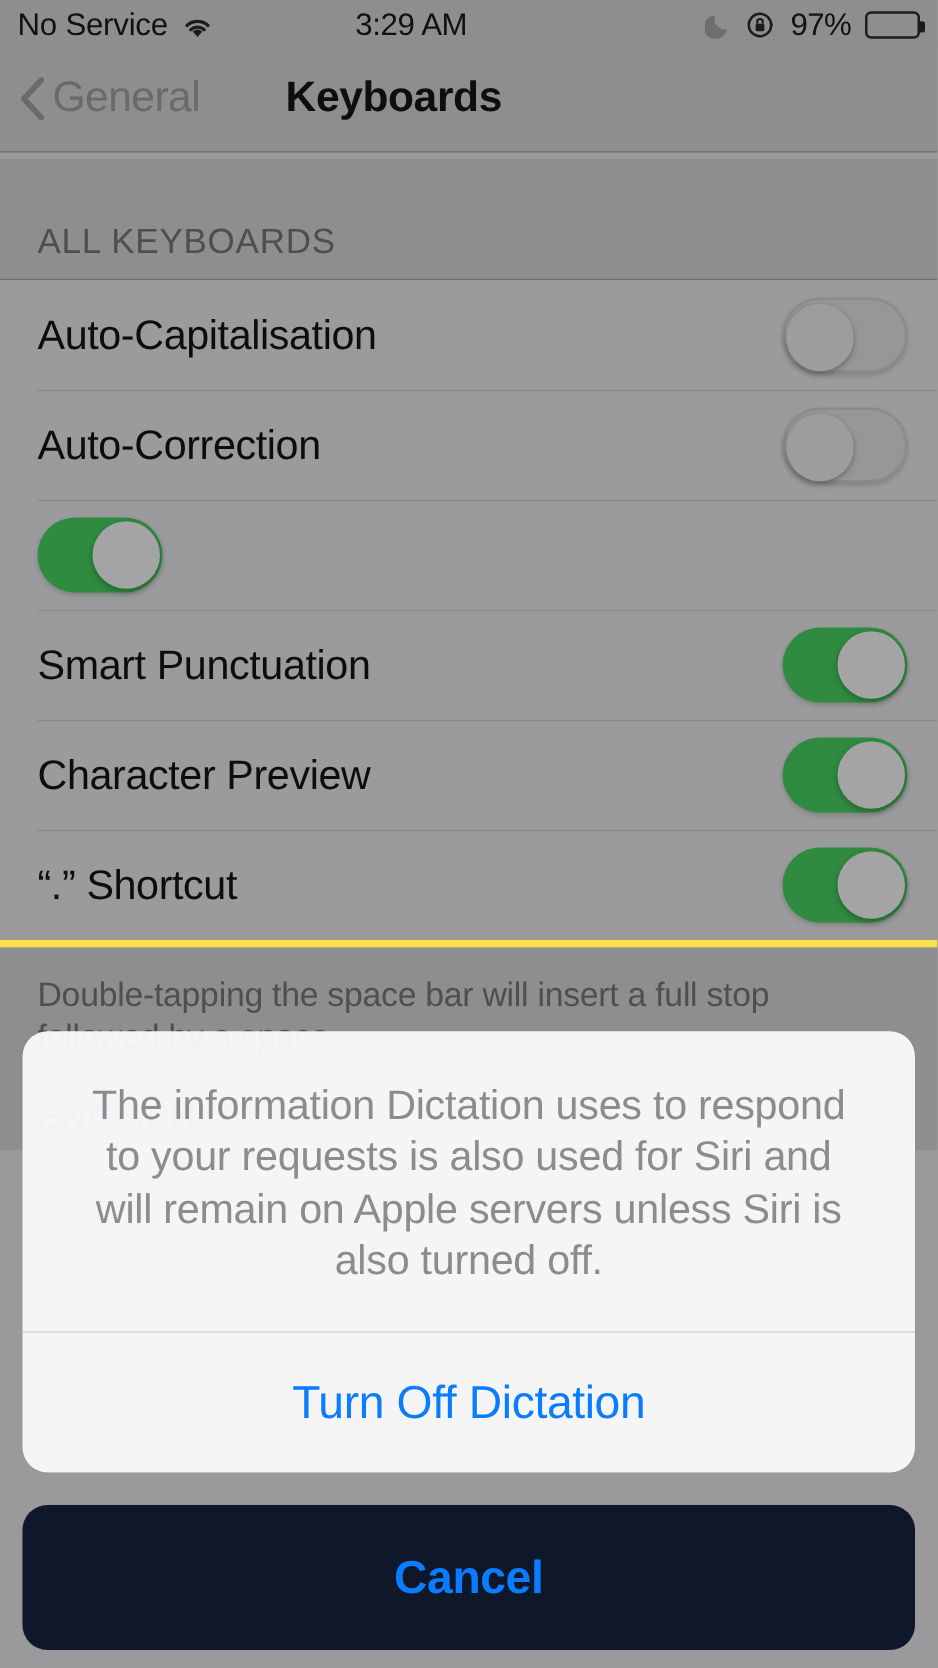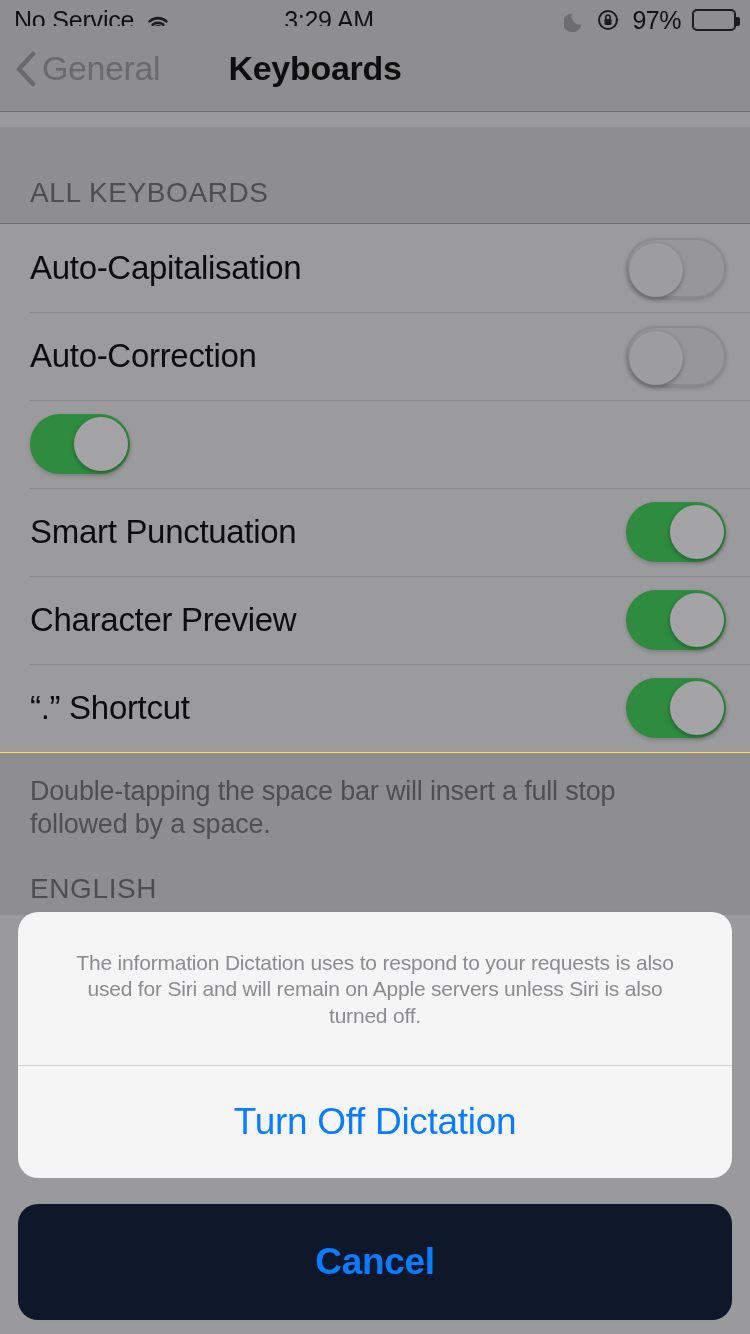--- a/index.html
+++ b/index.html
@@ -36,21 +36,21 @@
     position:relative; padding:2px;
   }
   .battery::after {
     content:""; position:absolute; right:-6px; top:6px;
     width:4px; height:9px; background:#1c1c1c; border-radius:0 2px 2px 0;
   }
   .battery-fill { height:100%; background:#0d0d0d; border-radius:2px; }
 
   
   #nav-bar {
-    position:absolute; top:26px; left:0; width:750px; height:86px;
+    position:absolute; top:36px; left:0; width:750px; height:86px;
     background:#8e8e90;
     border-bottom:1px solid #6e6e70;
     display:flex; align-items:center;
   }
   #back-button {
     display:flex; align-items:center; gap:6px;
     padding-left:14px; cursor:pointer;
     color:#6a6a6c;
   }
   .chevron-left { width:22px; height:40px; flex:0 0 auto; }
@@ -62,21 +62,21 @@
   }
 
   
   #content { position:absolute; top:127px; left:0; width:750px; bottom:0; }
   .section-header {
     height:96px; display:flex; align-items:flex-end;
     padding:0 0 14px 30px;
     background:#8e8e90;
     font-size:28px; color:#4e4e50; letter-spacing:0.6px;
   }
-  .list-group { background:#9b9b9d; border-top:1px solid #6e6e70; border-bottom:1px solid #fde047; }
+  .list-group { background:#9b9b9d; border-top:1px solid #6e6e70; border-bottom:6px solid #fde047; }
   .list-row {
     height:88px; display:flex; align-items:center;
     padding:0 24px 0 30px;
     position:relative; cursor:pointer;
   }
   .list-row + .list-row::before {
     content:""; position:absolute; top:0; left:30px; right:0; height:1px;
     background:#8a8a8c;
   }
   .row-label {
@@ -125,21 +125,21 @@
   .sheet-card {
     background:rgba(249,249,249,0.96);
     border-radius:20px;
     overflow:hidden;
     box-shadow:0 0 1px rgba(0,0,0,0.08);
   }
   #sheet-main { margin-bottom:26px; }
   #sheet-message {
     padding:38px 40px 36px 40px;
     text-align:center;
-    font-size:21px; line-height:1.26;
+    font-size:33px; line-height:1.26;
     color:#8b8b90; letter-spacing:-0.2px;
   }
   .sheet-divider { height:1px; background:#d2d2d4; }
   .sheet-action {
     height:112px; display:flex; align-items:center; justify-content:center;
     font-size:37px; color:#0a7cff; letter-spacing:-0.3px;
     cursor:pointer;
   }
   #sheet-cancel-card { background:#0f172a; }
   #cancel-button {

